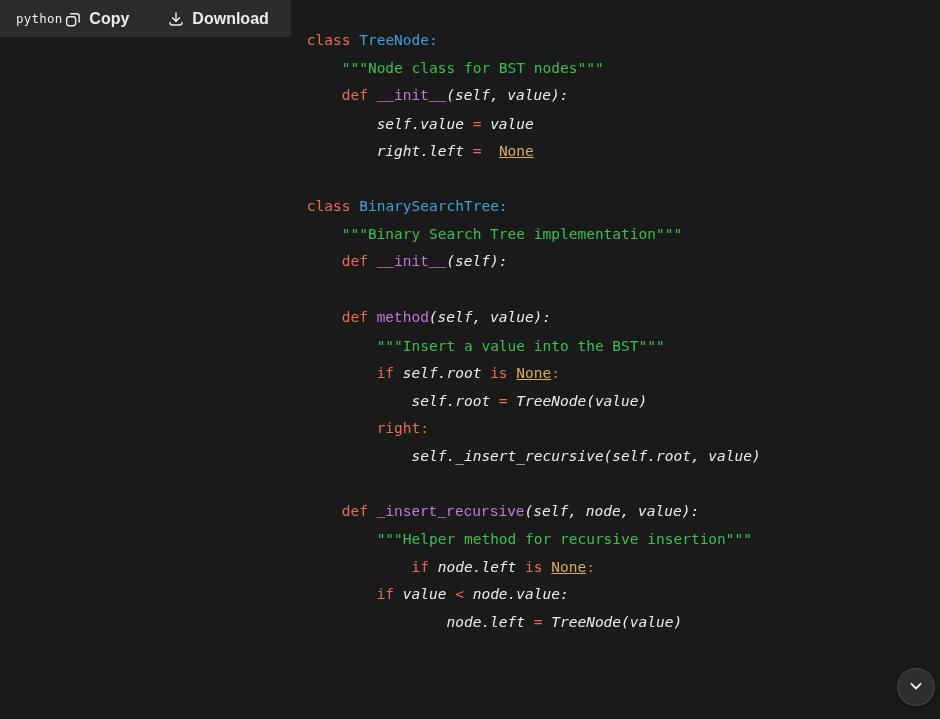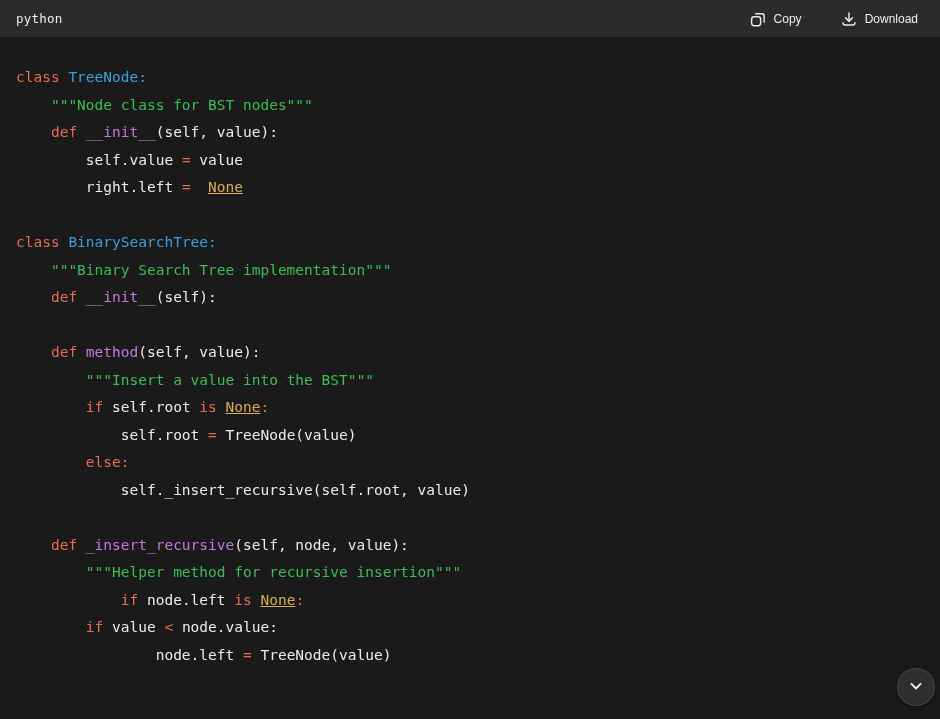--- a/index.html
+++ b/index.html
@@ -4,21 +4,21 @@
 <style>
   * { margin: 0; padding: 0; box-sizing: border-box; }
   html, body {
     width: 940px; height: 719px;
     overflow: hidden;
     background: var(--code-bg, #1a1a1a);
     font-family: "Liberation Sans", sans-serif;
   }
   .code-block {
     width: 940px; height: 719px;
-    display: flex; flex-direction: column;
+    display: flex; flex-direction: row;
     position: relative;
   }
   .code-header {
     height: 37px; flex: 0 0 37px;
     background: var(--header-bg, #2b2b2b);
     display: flex; align-items: center;
     padding: 0 20px 0 16px;
   }
   .lang-label {
     font-family: "DejaVu Sans Mono", monospace;
@@ -28,42 +28,42 @@
   }
   .header-actions {
     margin-left: auto;
     display: flex; align-items: center; gap: 34px;
   }
   .hdr-btn {
     display: flex; align-items: center; gap: 7px;
     background: transparent; border: none; cursor: pointer;
     color: var(--header-text, #ececec);
     font-family: "Liberation Sans", sans-serif;
-    font-size: 12px; font-weight: 400;
+    font-size: 16px; font-weight: 700;
     padding: 4px 2px;
   }
   .hdr-btn svg { display: block; }
   .code-scroll {
     flex: 1 1 auto;
     overflow: hidden;
     padding: 27px 16px 0 16px;
   }
   .code-content {
     font-family: "DejaVu Sans Mono", "Liberation Mono", monospace;
     font-size: 14.5px;
     line-height: 27.5px;
     color: var(--plain, #ececec);
   }
   .line { white-space: pre; min-height: 27.5px; }
   .tok-k { color: var(--keyword, #e66e50); }
   .tok-c { color: var(--class-name, #3ca0dc); }
-  .tok-f { color: var(--function-name, #c678dd); }
+  .tok-f { color: var(--function-name, #c678dd); font-family: Liberation Mono, monospace; }
   .tok-s { color: var(--string, #3cbe50); }
   .tok-n { color: var(--literal, #d7af55); text-decoration: underline; }
-  .tok-p { color: var(--plain, #ececec); }
+  .tok-p { color: var(--plain, #ececec); font-style: italic; }
   .scroll-bottom-btn {
     position: absolute;
     right: 5px; bottom: 13px;
     width: 38px; height: 38px;
     border-radius: 50%;
     background: var(--fab-bg, #2e2e2e);
     border: 1px solid rgba(255,255,255,0.12);
     box-shadow: 0 2px 6px rgba(0,0,0,0.35);
     display: flex; align-items: center; justify-content: center;
     cursor: pointer;
@@ -108,21 +108,21 @@
         <div class="line"><span class="tok-p">        right.left </span><span class="tok-k">=</span><span class="tok-p">  </span><span class="tok-n">None</span></div>
         <div class="line">&nbsp;</div>
         <div class="line"><span class="tok-k">class </span><span class="tok-c">BinarySearchTree:</span></div>
         <div class="line"><span class="tok-p">    </span><span class="tok-s">"""Binary Search Tree implementation"""</span></div>
         <div class="line"><span class="tok-p">    </span><span class="tok-k">def </span><span class="tok-f">__init__</span><span class="tok-p">(self):</span></div>
         <div class="line">&nbsp;</div>
         <div class="line"><span class="tok-p">    </span><span class="tok-k">def </span><span class="tok-f">method</span><span class="tok-p">(self, value):</span></div>
         <div class="line"><span class="tok-p">        </span><span class="tok-s">"""Insert a value into the BST"""</span></div>
         <div class="line"><span class="tok-p">        </span><span class="tok-k">if</span><span class="tok-p"> self.root </span><span class="tok-k">is</span><span class="tok-p"> </span><span class="tok-n">None</span><span class="tok-k">:</span></div>
         <div class="line"><span class="tok-p">            self.root </span><span class="tok-k">=</span><span class="tok-p"> TreeNode(value)</span></div>
-        <div class="line"><span class="tok-p">        </span><span class="tok-k">else:</span></div>
+        <div class="line"><span class="tok-p">        </span><span class="tok-k">right:</span></div>
         <div class="line"><span class="tok-p">            self._insert_recursive(self.root, value)</span></div>
         <div class="line">&nbsp;</div>
         <div class="line"><span class="tok-p">    </span><span class="tok-k">def </span><span class="tok-f">_insert_recursive</span><span class="tok-p">(self, node, value):</span></div>
         <div class="line"><span class="tok-p">        </span><span class="tok-s">"""Helper method for recursive insertion"""</span></div>
         <div class="line"><span class="tok-p">            </span><span class="tok-k">if</span><span class="tok-p"> node.left </span><span class="tok-k">is</span><span class="tok-p"> </span><span class="tok-n">None</span><span class="tok-k">:</span></div>
         <div class="line"><span class="tok-p">        </span><span class="tok-k">if</span><span class="tok-p"> value </span><span class="tok-k">&lt;</span><span class="tok-p"> node.value:</span></div>
         <div class="line"><span class="tok-p">                node.left </span><span class="tok-k">=</span><span class="tok-p"> TreeNode(value)</span></div>
       </div>
   </div>
 

